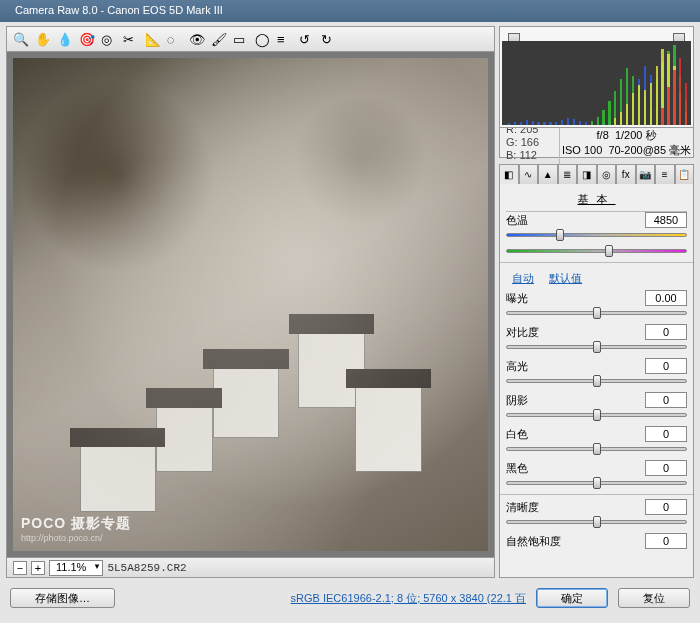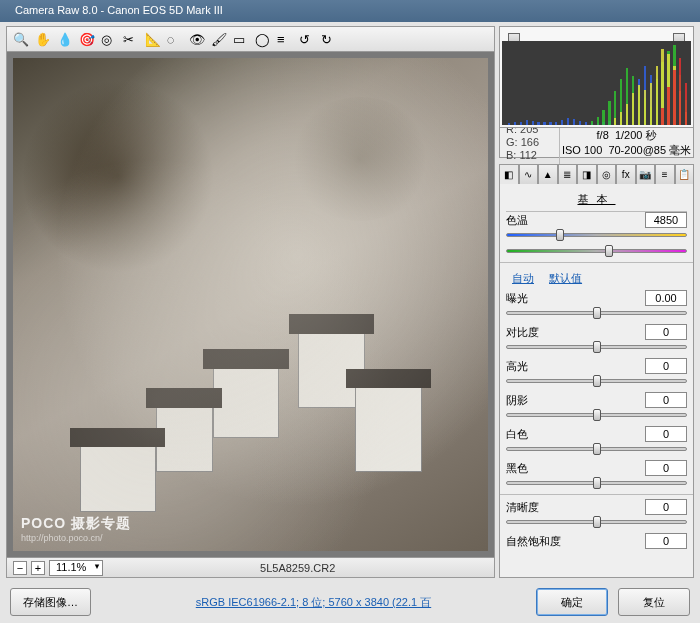--- a/index.html
+++ b/index.html
@@ -16,21 +16,21 @@
 .bld { position:absolute; background:#e8e6e0; border:1px solid #888; }
 .roof { position:absolute; background:#3a3530; }
 .tree { position:absolute; background:radial-gradient(circle,#3a3020,transparent 70%); border-radius:50%; }
 .watermark { position:absolute; left:8px; bottom:8px; color:rgba(255,255,255,0.85); }
 .watermark .wm1 { font-size:14px; font-weight:bold; letter-spacing:1px; }
 .watermark .wm2 { font-size:9px; opacity:0.7; }
 .zoom-bar { height:20px; background:linear-gradient(#f0f0f0,#ddd); display:flex; align-items:center; padding:0 6px; gap:4px; border-top:1px solid #999; }
 .zbox { width:14px; height:14px; border:1px solid #888; background:#fff; text-align:center; line-height:12px; cursor:pointer; }
 .zoom-select { height:16px; border:1px solid #888; background:#fff; padding:0 16px 0 6px; position:relative; }
 .zoom-select::after { content:"▾"; position:absolute; right:3px; top:0; font-size:9px; }
-.filename { flex:1; text-align:center; color:#333; }
+.filename { flex:1; text-align:left; color:#333;font-family:Liberation Mono, monospace; }
 .right { width:195px; margin:4px 6px 4px 2px; display:flex; flex-direction:column; }
 .histo-wrap { border:1px solid #999; background:#f7f7f7; padding:2px; position:relative; height:102px; }
 .histo-wrap .tri { position:absolute; top:2px; width:12px; height:12px; background:linear-gradient(#e8e8e8,#c8c8c8); border:1px solid #666; }
 .histo-wrap .tri.left { left:2px; } .histo-wrap .tri.right { right:2px; }
 .histo { position:absolute; left:2px; right:2px; top:14px; bottom:2px; background:#3a3a3a; overflow:hidden; }
 .hbar { position:absolute; bottom:0; width:1.2%; }
 .info-row { display:flex; border:1px solid #999; border-top:none; height:30px; align-items:center; background:#efefef; }
 .info-left { padding:2px 6px; color:#444; line-height:1.2; border-right:1px solid #bbb; width:60px; }
 .info-right { flex:1; text-align:center; line-height:1.3; }
 .tab-strip { height:20px; display:flex; border-bottom:1px solid #999; margin-top:6px; background:#d8d8d8; }
@@ -46,23 +46,23 @@
 .slider { height:10px; position:relative; margin-bottom:6px; }
 .slider .track { position:absolute; left:0; right:0; top:3px; height:4px; border:1px solid #888; border-radius:2px; }
 .slider .thumb { position:absolute; top:-1px; width:8px; height:12px; background:linear-gradient(#fafafa,#c0c0c0); border:1px solid #555; border-radius:2px; transform:translateX(-4px); }
 .slider.temp .track { background:linear-gradient(to right,#2060ff,#b0b0b0,#ffd020); }
 .slider.tint .track { background:linear-gradient(to right,#20b020,#b0b0b0,#e020e0); }
 .slider.gray .track { background:#d0d0d0; }
 .links { text-align:left; padding:4px 0; }
 .links a { color:#1a5fb4; text-decoration:underline; margin:0 6px; cursor:pointer; }
 .hr { border-top:1px solid #bbb; margin:4px -6px; }
 .footer { display:flex; align-items:center; padding:6px 10px; gap:10px; }
-.btn { height:28px; min-width:72px; padding:0 12px; background:linear-gradient(#f8f8f8,#dedede); border:1px solid #888; border-radius:3px; cursor:pointer; }
+.btn { height:20px; min-width:72px; padding:0 24px; background:linear-gradient(#f8f8f8,#dedede); border:1px solid #888; border-radius:3px; cursor:pointer; }
 .btn.primary { border:1px solid #3a78c0; box-shadow:0 0 0 1px #7ab0e8 inset; }
-.meta { flex:1; text-align:center; color:#1a5fb4; text-decoration:underline; }
+.meta { flex:1; text-align:right; color:#1a5fb4; text-decoration:underline; }
 </style>
 </head>
 <body>
 
 <div class="titlebar">Camera Raw 8.0  -  Canon EOS 5D Mark III</div>
 
 <div class="main">
   <div class="left">
     <div class="toolbar" id="toolbar">
         <span class="ticon" style="font-size: 13px; cursor: pointer;">🔍</span>

